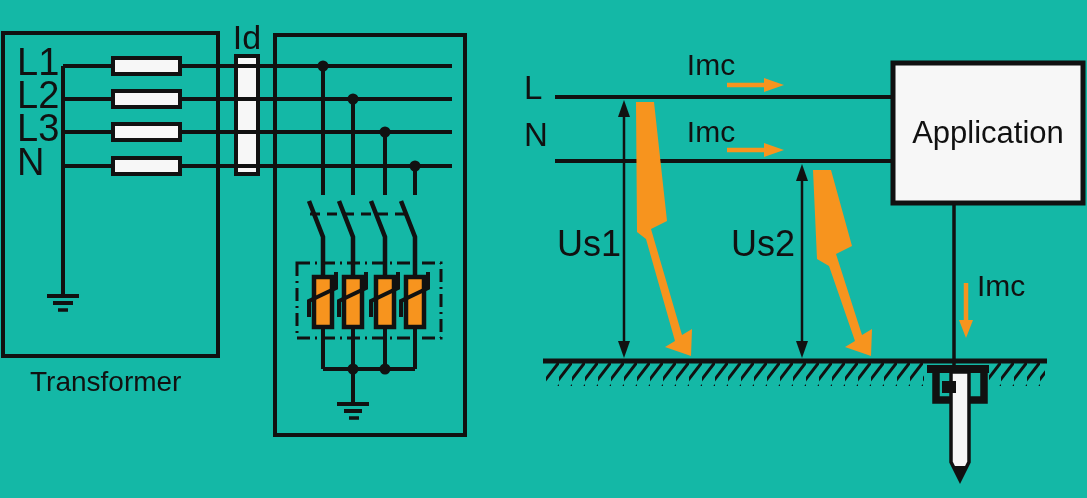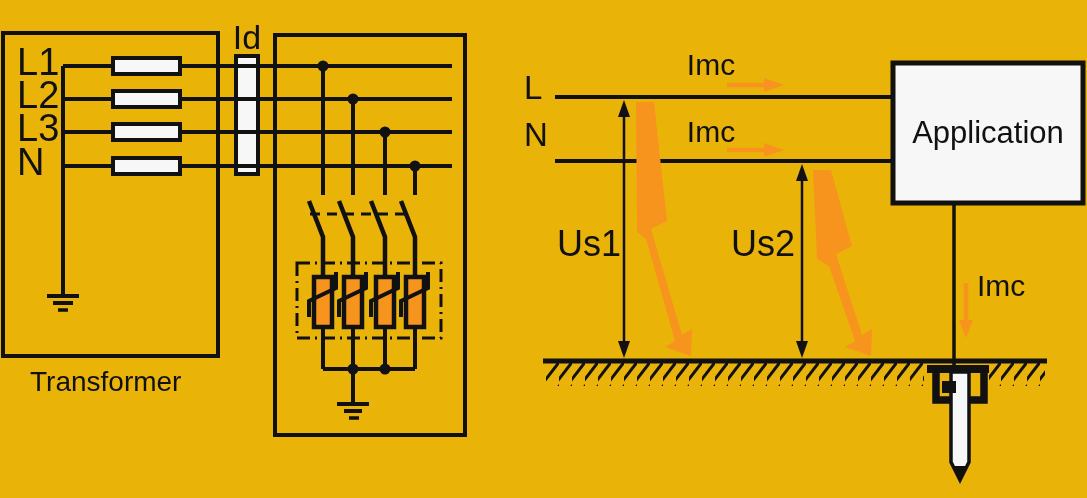--- a/index.html
+++ b/index.html
@@ -1,16 +1,16 @@
 <!DOCTYPE html>
 <html><head>
 <meta charset="utf-8">
 <style>
   html,body{margin:0;padding:0;background:#F7F7F7;}
-  .stage{position:relative;width:1087px;height:498px;background:#eab308;overflow:hidden;}
+  .stage{position:relative;width:1087px;height:498px;background:#14b8a6;overflow:hidden;}
   svg{display:block;}
   text{font-family:"Liberation Sans","DejaVu Sans",sans-serif;fill:#111;}
   .s   {stroke:#111;stroke-width:4;fill:none;}
   .s25 {stroke:#111;stroke-width:2.5;fill:none;}
   .s35 {stroke:#111;stroke-width:3.5;fill:none;}
   .s45 {stroke:#111;stroke-width:4.5;fill:none;}
   .s5  {stroke:#111;stroke-width:5;fill:none;}
   .s75 {stroke:#111;stroke-width:7.5;fill:none;}
   .fbg {fill:#F7F7F7;stroke:#111;stroke-width:4;}
   .fbg5{fill:#F7F7F7;stroke:#111;stroke-width:5;}

